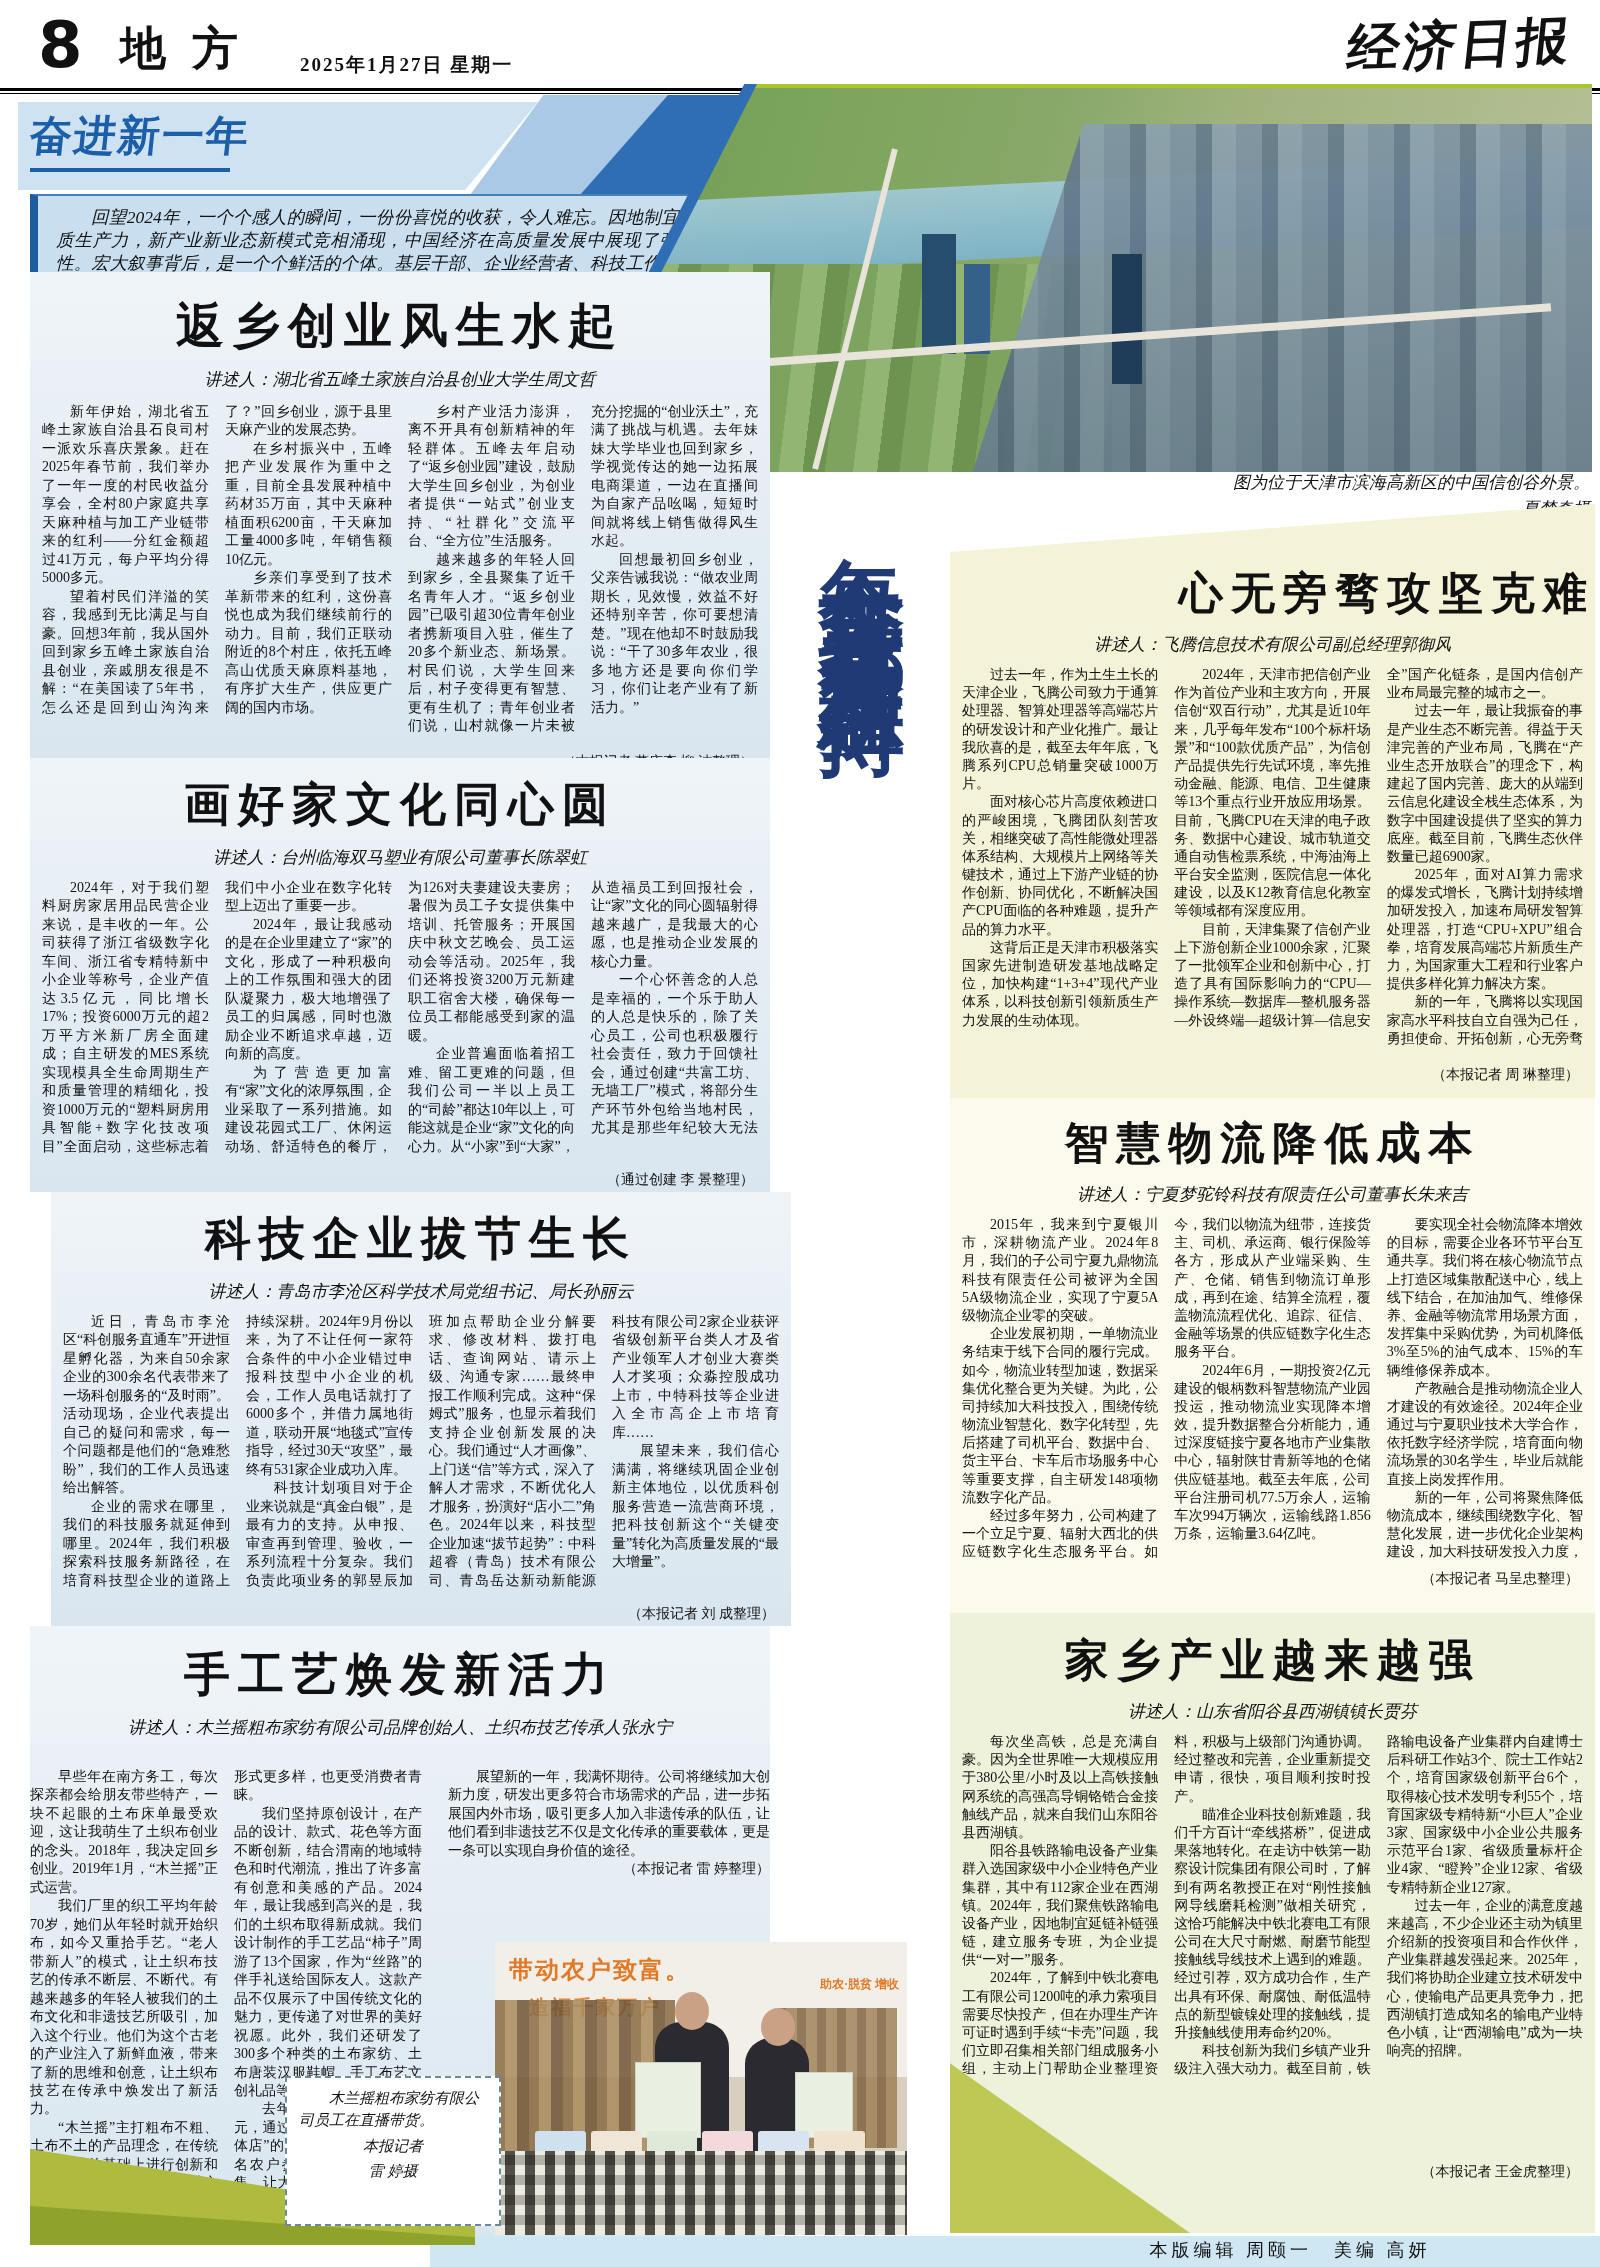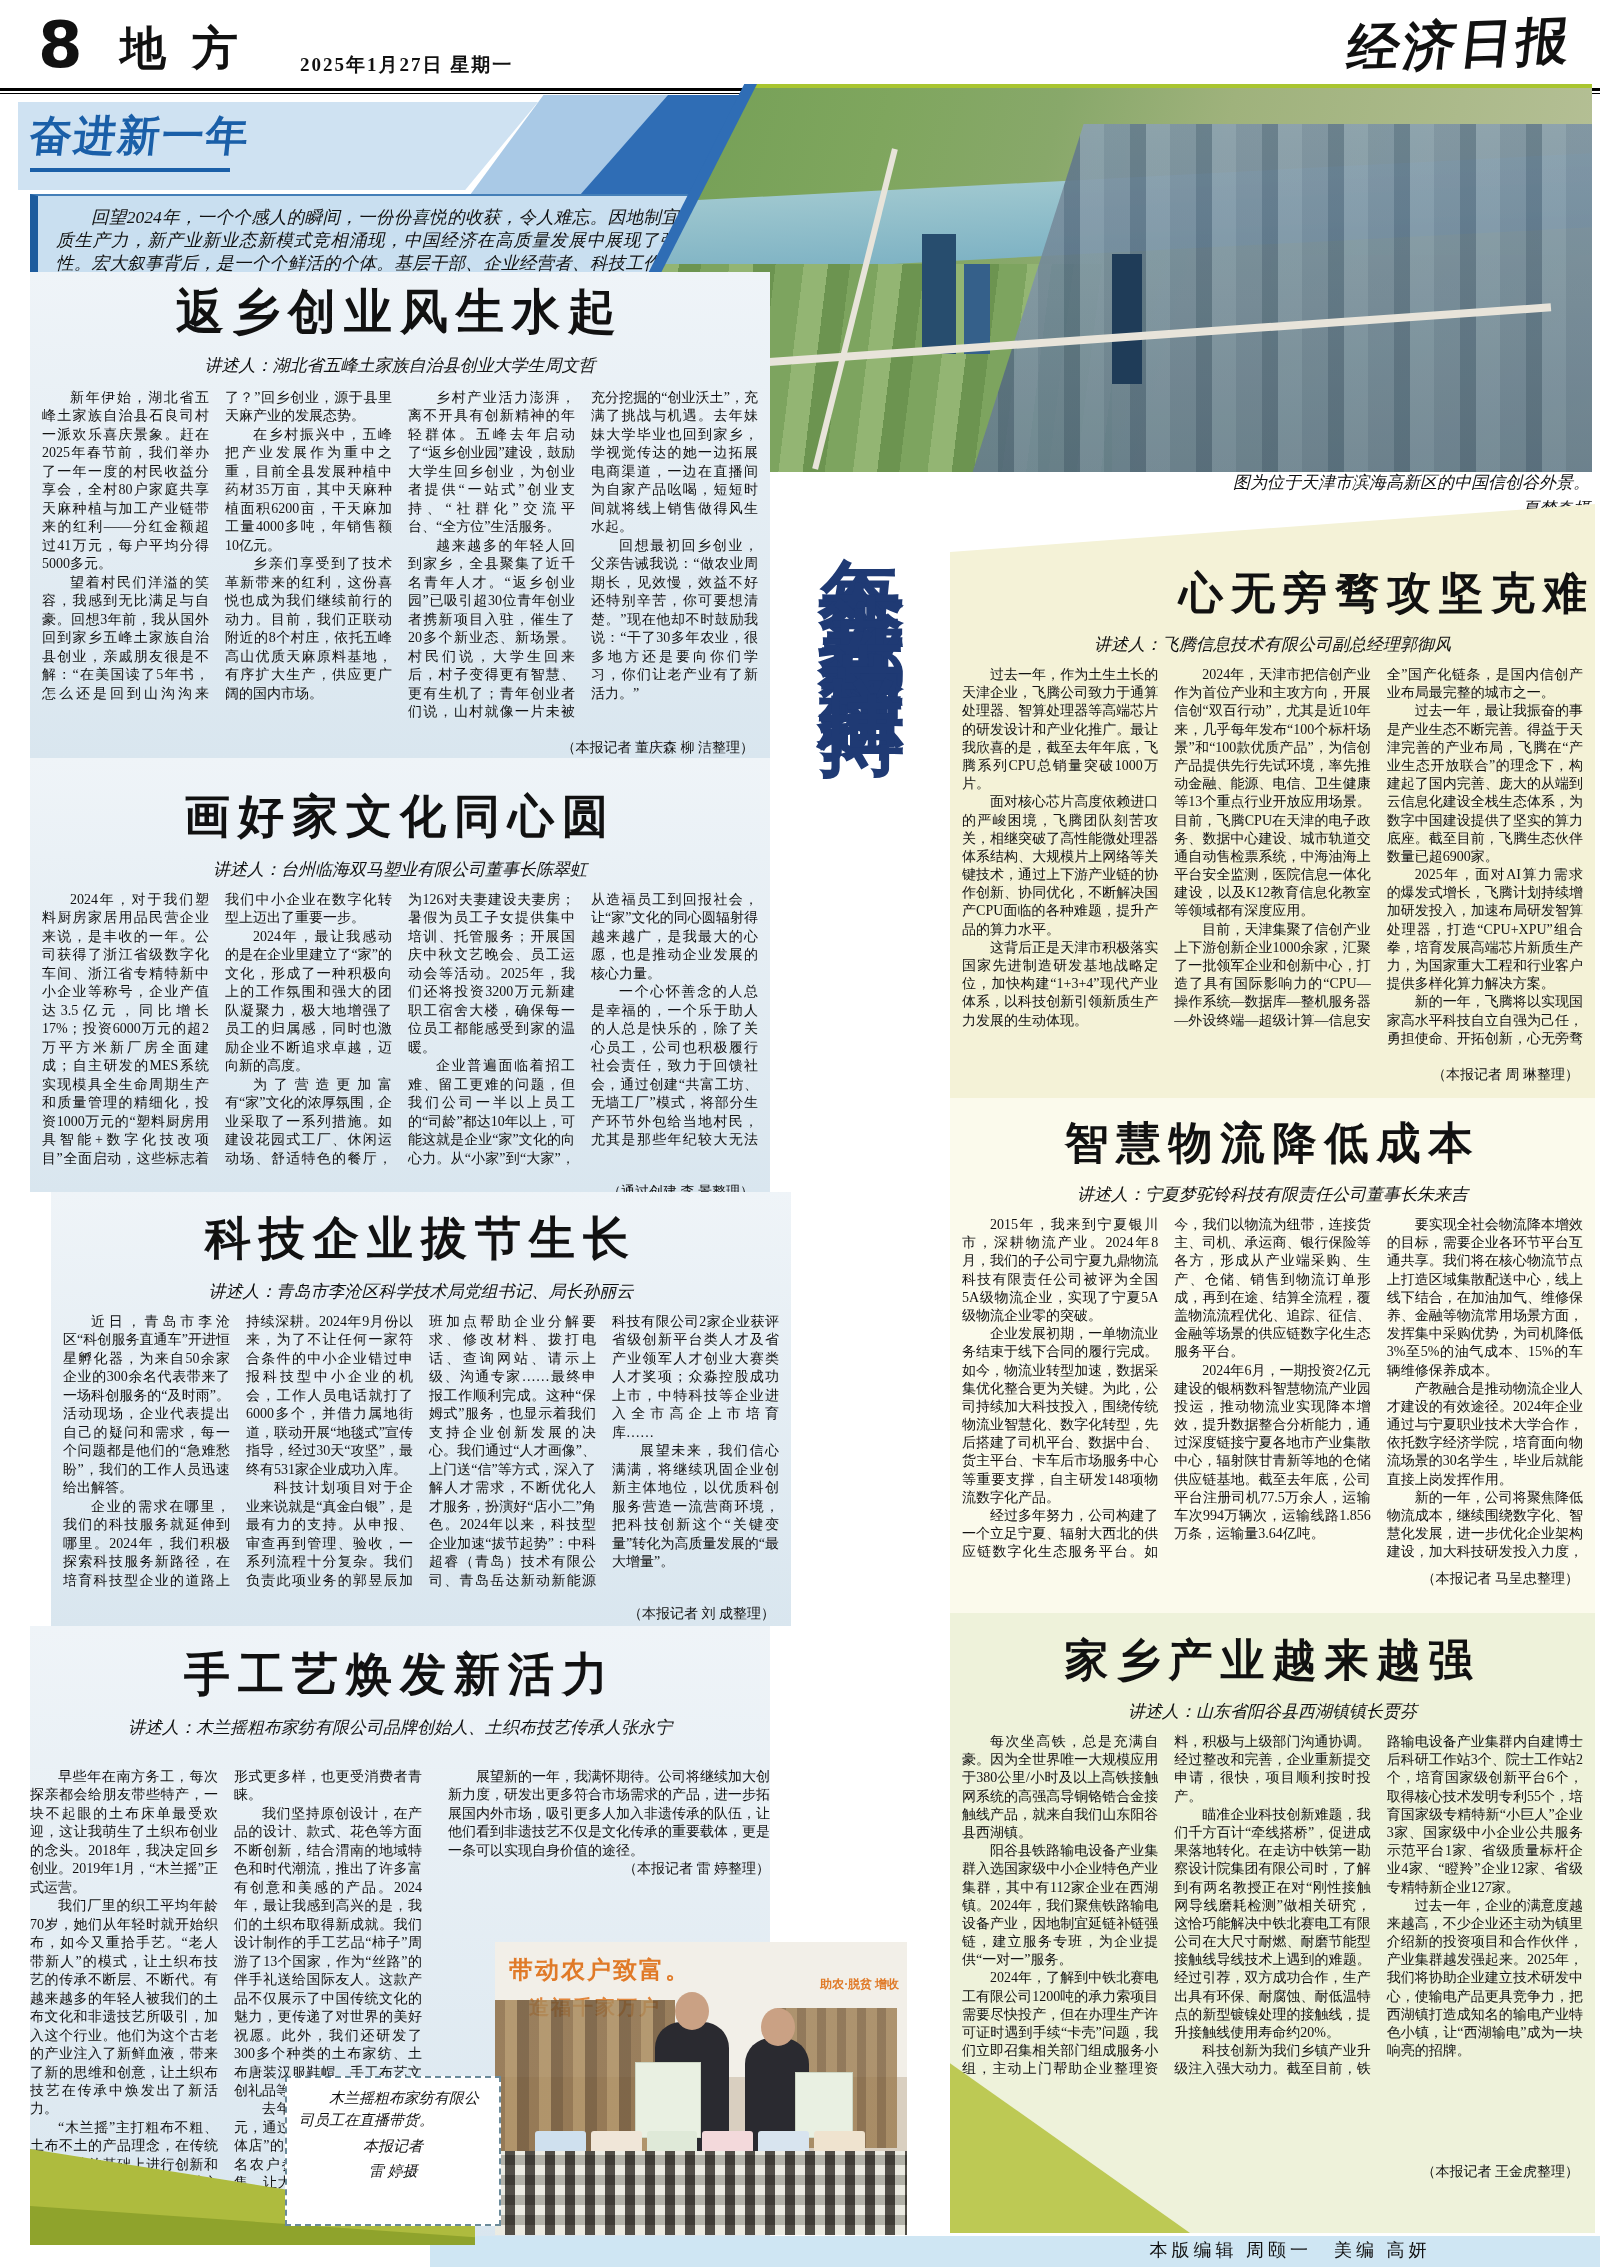--- a/index.html
+++ b/index.html
@@ -145,36 +145,36 @@
     <div class="tp-road" style="left:120px;top:250px;width:880px;height:8px;transform:rotate(-4deg);"></div>
     <div class="tp-road" style="left:300px;top:60px;width:6px;height:330px;transform:rotate(14deg);"></div>
   </div>
   <div class="tp-slantband"></div>
   <div class="photo-caption">
     <span>图为位于天津市滨海高新区的中国信创谷外景。</span><br>
     <span>夏梦奇摄</span>
   </div>
 
   <div class="art-left" style="top:272px;height:486px;">
-    <div class="art-title" style="font-size:48px;padding-top:8px;">返乡创业风生水起</div>
+    <div class="art-title" style="font-size:48px;padding-top:22px;">返乡创业风生水起</div>
     <div class="art-byline">讲述人：湖北省五峰土家族自治县创业大学生周文哲</div>
     <div class="art-body" style="column-count:4;height:348px;margin:12px 12px 0 12px;">
         <p>新年伊始，湖北省五峰土家族自治县石良司村一派欢乐喜庆景象。赶在2025年春节前，我们举办了一年一度的村民收益分享会，全村80户家庭共享天麻种植与加工产业链带来的红利——分红金额超过41万元，每户平均分得5000多元。</p>
         <p>望着村民们洋溢的笑容，我感到无比满足与自豪。回想3年前，我从国外回到家乡五峰土家族自治县创业，亲戚朋友很是不解：“在美国读了5年书，怎么还是回到山沟沟来了？”回乡创业，源于县里天麻产业的发展态势。</p>
         <p>在乡村振兴中，五峰把产业发展作为重中之重，目前全县发展种植中药材35万亩，其中天麻种植面积6200亩，干天麻加工量4000多吨，年销售额10亿元。</p>
         <p>乡亲们享受到了技术革新带来的红利，这份喜悦也成为我们继续前行的动力。目前，我们正联动附近的8个村庄，依托五峰高山优质天麻原料基地，有序扩大生产，供应更广阔的国内市场。</p>
         <p>乡村产业活力澎湃，离不开具有创新精神的年轻群体。五峰去年启动了“返乡创业园”建设，鼓励大学生回乡创业，为创业者提供“一站式”创业支持、“社群化”交流平台、“全方位”生活服务。</p>
         <p>越来越多的年轻人回到家乡，全县聚集了近千名青年人才。“返乡创业园”已吸引超30位青年创业者携新项目入驻，催生了20多个新业态、新场景。村民们说，大学生回来后，村子变得更有智慧、更有生机了；青年创业者们说，山村就像一片未被充分挖掘的“创业沃土”，充满了挑战与机遇。去年妹妹大学毕业也回到家乡，学视觉传达的她一边拓展电商渠道，一边在直播间为自家产品吆喝，短短时间就将线上销售做得风生水起。</p>
         <p>回想最初回乡创业，父亲告诫我说：“做农业周期长，见效慢，效益不好还特别辛苦，你可要想清楚。”现在他却不时鼓励我说：“干了30多年农业，很多地方还是要向你们学习，你们让老产业有了新活力。”</p>
       </div>
     <div class="art-credit" style="margin-right:16px;">（本报记者 董庆森 柳 洁整理）</div>
   </div>
 
   <div class="art-left" style="top:758px;height:434px;">
-    <div class="art-title" style="font-size:46px;padding-top:28px;">画好家文化同心圆</div>
+    <div class="art-title" style="font-size:46px;padding-top:16px;">画好家文化同心圆</div>
     <div class="art-byline">讲述人：台州临海双马塑业有限公司董事长陈翠虹</div>
     <div class="art-body" style="column-count:4;height:290px;margin:10px 12px 0 12px;">
         <p>2024年，对于我们塑料厨房家居用品民营企业来说，是丰收的一年。公司获得了浙江省级数字化车间、浙江省专精特新中小企业等称号，企业产值达3.5亿元，同比增长17%；投资6000万元的超2万平方米新厂房全面建成；自主研发的MES系统实现模具全生命周期生产和质量管理的精细化，投资1000万元的“塑料厨房用具智能+数字化技改项目”全面启动，这些标志着我们中小企业在数字化转型上迈出了重要一步。</p>
         <p>2024年，最让我感动的是在企业里建立了“家”的文化，形成了一种积极向上的工作氛围和强大的团队凝聚力，极大地增强了员工的归属感，同时也激励企业不断追求卓越，迈向新的高度。</p>
         <p>为了营造更加富有“家”文化的浓厚氛围，企业采取了一系列措施。如建设花园式工厂、休闲运动场、舒适特色的餐厅，为126对夫妻建设夫妻房；暑假为员工子女提供集中培训、托管服务；开展国庆中秋文艺晚会、员工运动会等活动。2025年，我们还将投资3200万元新建职工宿舍大楼，确保每一位员工都能感受到家的温暖。</p>
         <p>企业普遍面临着招工难、留工更难的问题，但我们公司一半以上员工的“司龄”都达10年以上，可能这就是企业“家”文化的向心力。从“小家”到“大家”，从造福员工到回报社会，让“家”文化的同心圆辐射得越来越广，是我最大的心愿，也是推动企业发展的核心力量。</p>
         <p>一个心怀善念的人总是幸福的，一个乐于助人的人总是快乐的，除了关心员工，公司也积极履行社会责任，致力于回馈社会，通过创建“共富工坊、无墙工厂”模式，将部分生产环节外包给当地村民，尤其是那些年纪较大无法外出工作的乡亲，帮助500多名村民实现就业增收。</p>
       </div>
     <div class="art-credit" style="margin-right:16px;">（通过创建 李 景整理）</div>
   </div>

